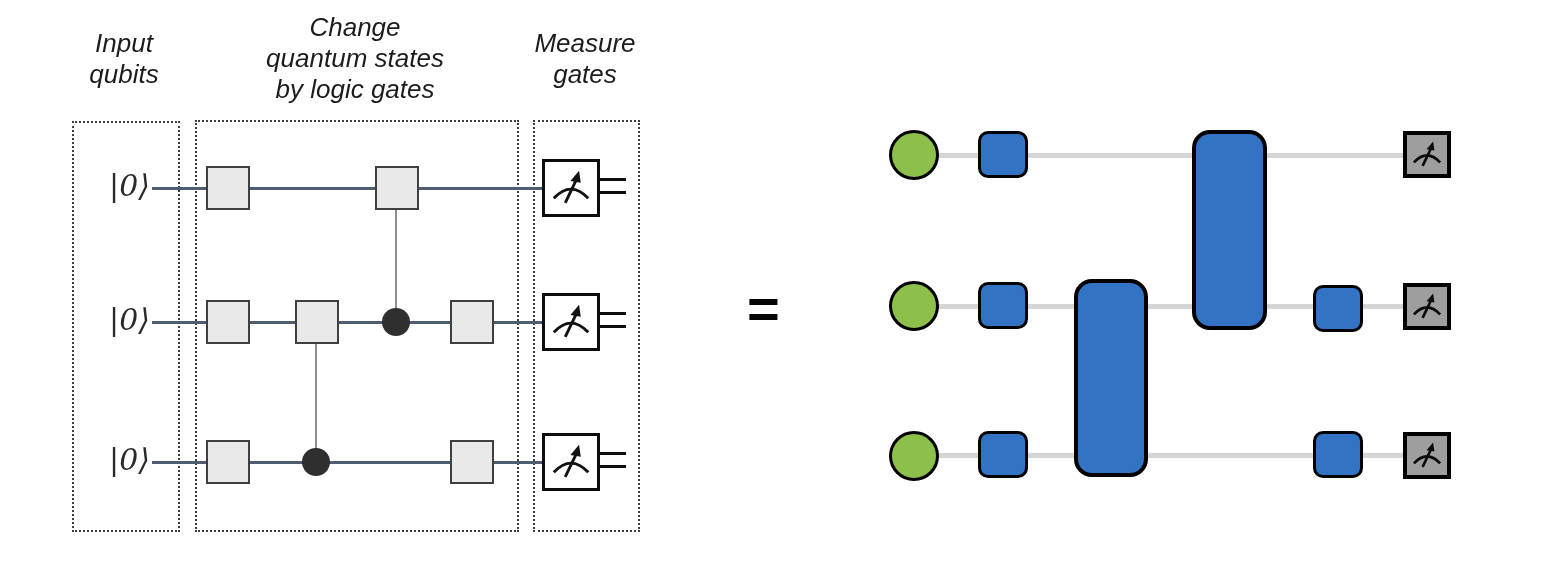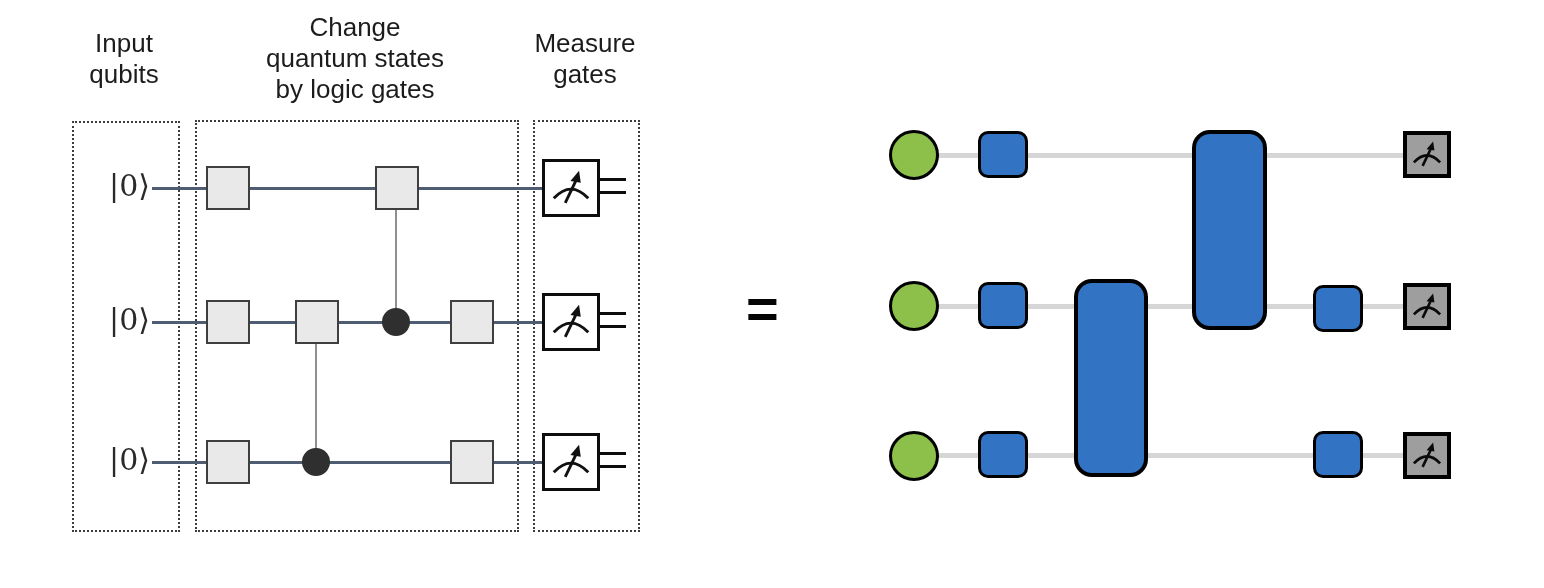--- a/index.html
+++ b/index.html
@@ -1,17 +1,17 @@
 <!DOCTYPE html>
 <html><head>
 <meta charset="utf-8">
 <style>
   html,body{margin:0;padding:0;background:#fff;}
   .stage{position:relative;width:1544px;height:588px;background:#ffffff;overflow:hidden;
-         font-family:"Liberation Sans", sans-serif;color:#111;}
+         font-family:"Liberation Sans", sans-serif;color:#111;font-style:italic;}
   .hdr{position:absolute;text-align:center;white-space:pre-line;
        font-size:26px;line-height:31px;color:#1c1c1c;font-weight:500;}
   .dotbox{position:absolute;border:2px dotted #3c3c3c;background:transparent;}
   .lwire{position:absolute;height:3px;background:#4e5d71;}
   .ket{position:absolute;font-family:"DejaVu Serif","DejaVu Sans",serif;
        font-size:30px;color:#2a2a2a;text-align:right;}
   .lgate{position:absolute;width:44px;height:44px;background:#e9e9e9;
          border:2px solid #3f3f3f;box-sizing:border-box;}
   .vline{position:absolute;width:2px;background:#8f8f8f;}
   .cdot{position:absolute;width:28px;height:28px;border-radius:50%;background:#2f2f2f;}

